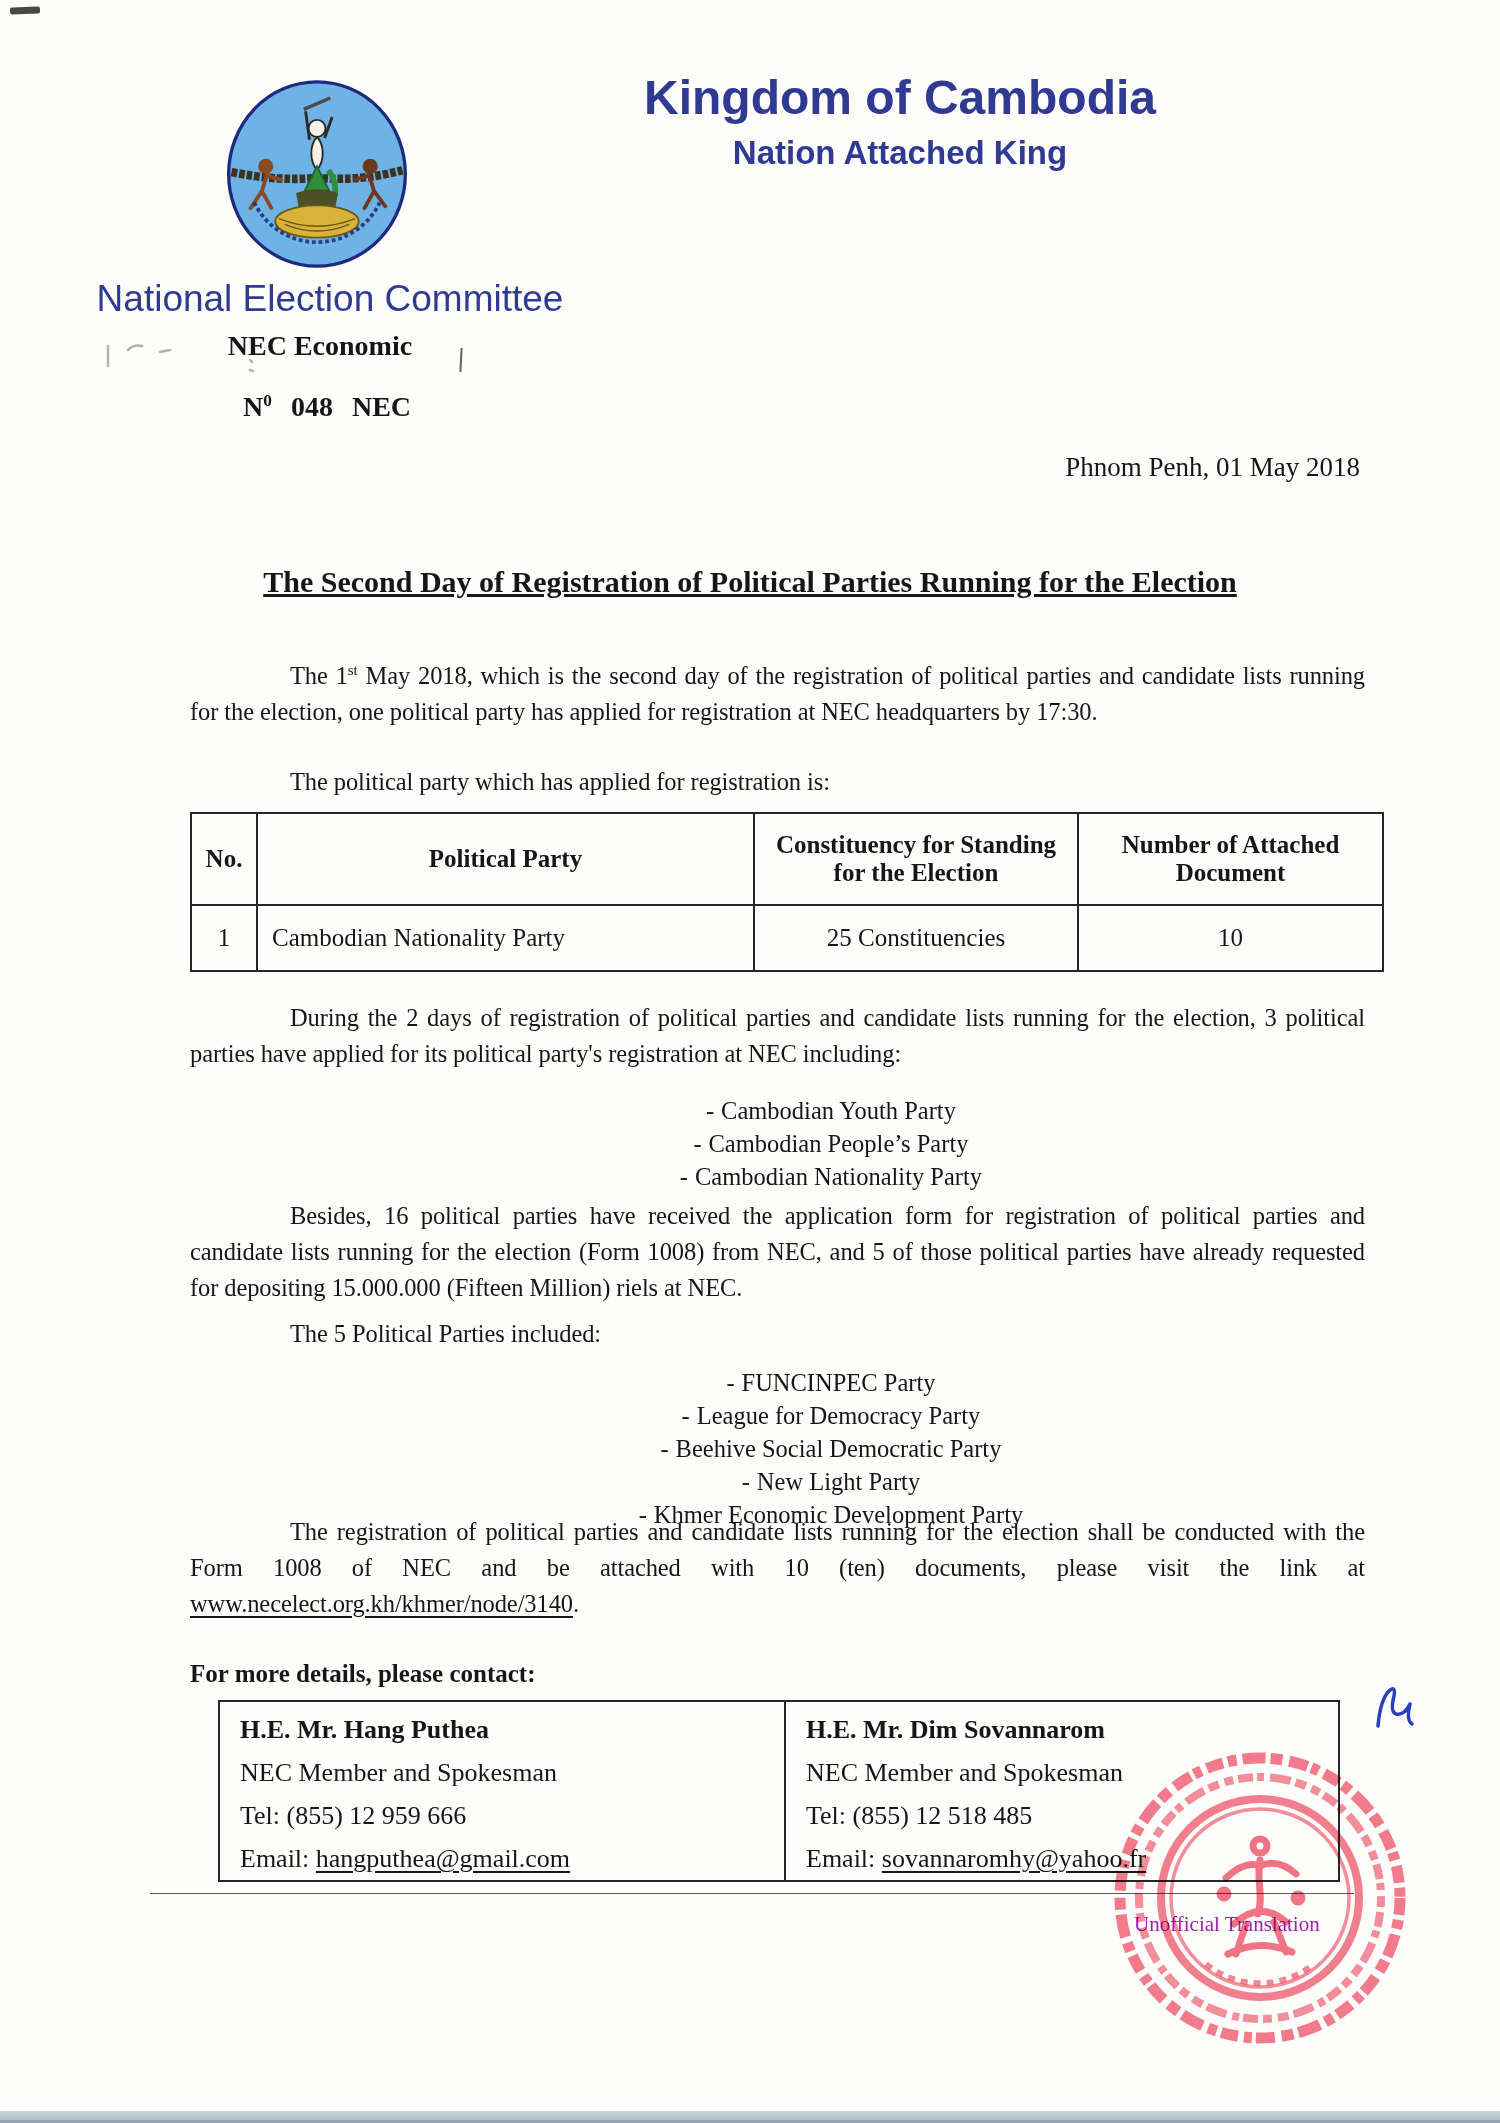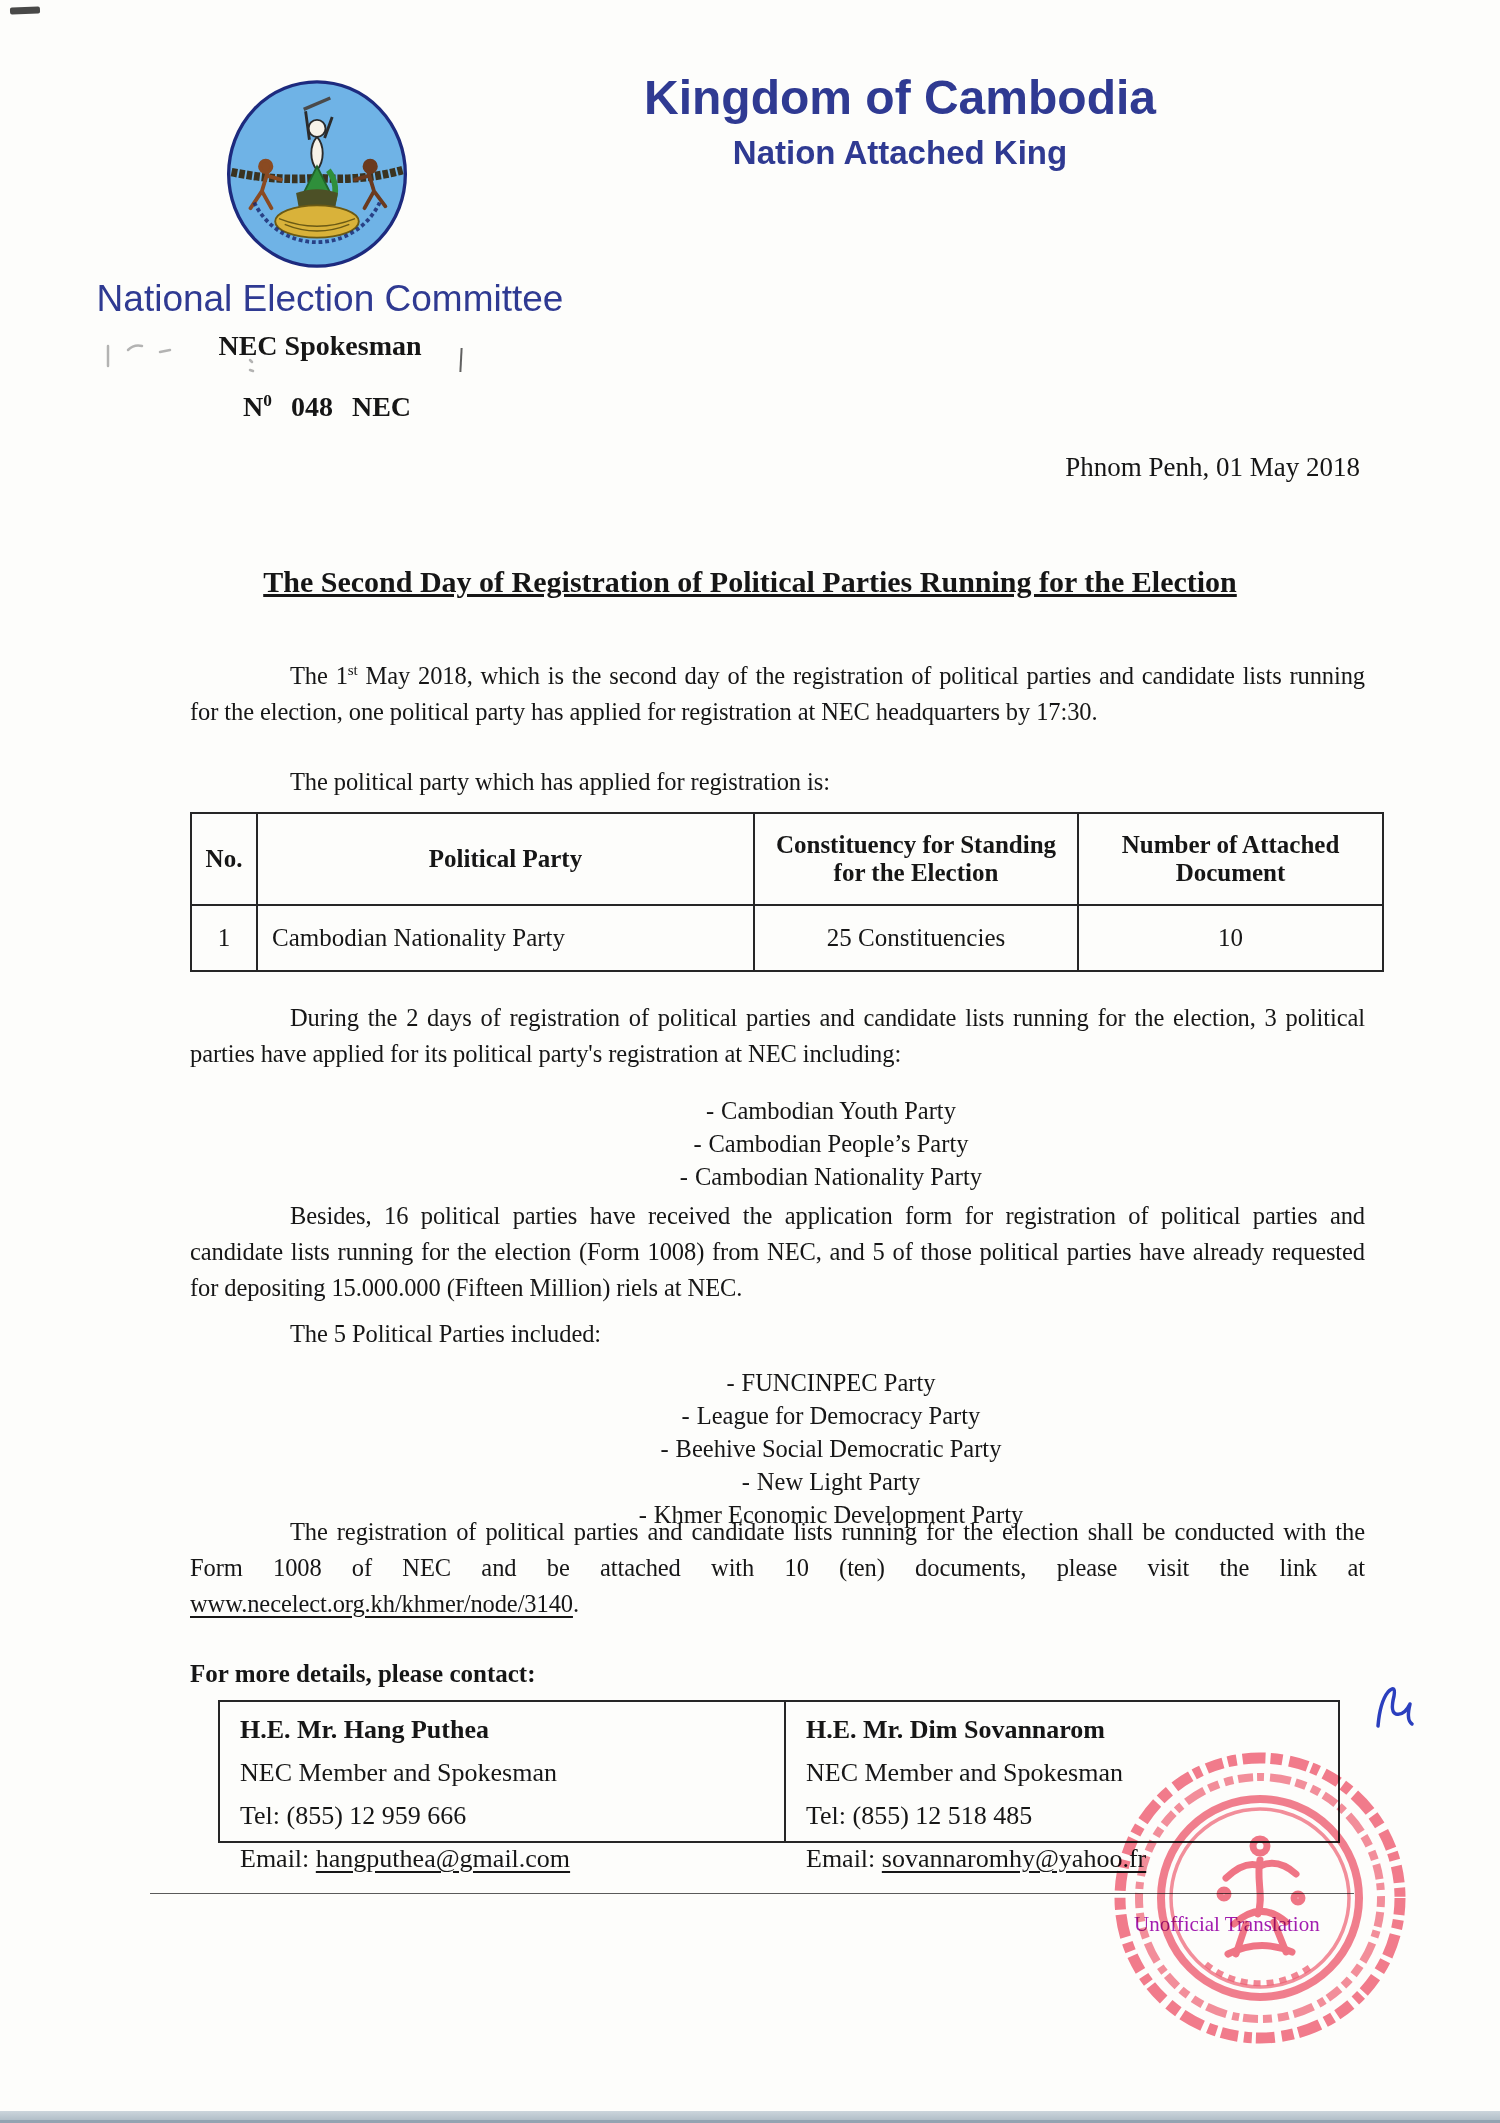--- a/index.html
+++ b/index.html
@@ -54,21 +54,21 @@
   .reg-table { position:absolute; left:190px; top:812px; border-collapse:collapse; table-layout:fixed;
     width:1192px; font-size:25px; }
   .reg-table th, .reg-table td { border:2px solid #262626; text-align:center; vertical-align:middle;
     padding:4px 10px; }
   .reg-table th { font-weight:bold; line-height:28px; height:92px; }
   .reg-table td { height:66px; }
   .reg-table td.party-cell { text-align:left; padding-left:14px; }
 
   
   .contact-heading { position:absolute; left:190px; top:1660px; font-size:25px; font-weight:bold; }
-  .contact-table { position:absolute; left:218px; top:1700px; width:1122px; height:143px;
+  .contact-table { position:absolute; left:218px; top:1700px; width:1122px; height:182px;
     border:2.5px solid #262626; display:flex; }
   .contact-cell { padding:6px 20px 0 20px; font-size:26px; line-height:43px; }
   .contact-cell.left { width:566px; border-right:2px solid #262626; }
   .contact-cell.right { flex:1; }
   .contact-name { font-weight:bold; }
   .contact-email { text-decoration:underline; text-underline-offset:4px; }
 
   
   .footer-rule { position:absolute; left:150px; top:1893px; width:1204px; height:0;
     border-top:1.5px solid #5a5a5a; }
@@ -113,21 +113,21 @@
       <path d="M34 130 A73 73 0 0 0 166 130" fill="none" stroke="#17246e" stroke-width="4" stroke-dasharray="4 3" opacity=".8"></path>
     </svg>
   </div>
 
   <div class="kingdom-block">
     <div class="kingdom-title">Kingdom of Cambodia</div>
     <div class="kingdom-motto">Nation Attached King</div>
   </div>
 
   <div class="org-name">National Election Committee</div>
-  <div class="org-unit">NEC Spokesman</div>
+  <div class="org-unit">NEC Economic</div>
 
   <svg class="pen-marks" viewBox="0 0 380 48" aria-hidden="true">
     <g stroke="#8c8c8c" stroke-width="2.5" fill="none" stroke-linecap="round">
       <path d="M8 8 L8 28"></path>
       <path d="M28 12 Q34 6 42 8"></path>
       <path d="M60 14 L70 12"></path>
       <path d="M150 22 L152 24 M150 32 L153 33"></path>
     </g>
   </svg>
   <div class="pen-tick"></div>

